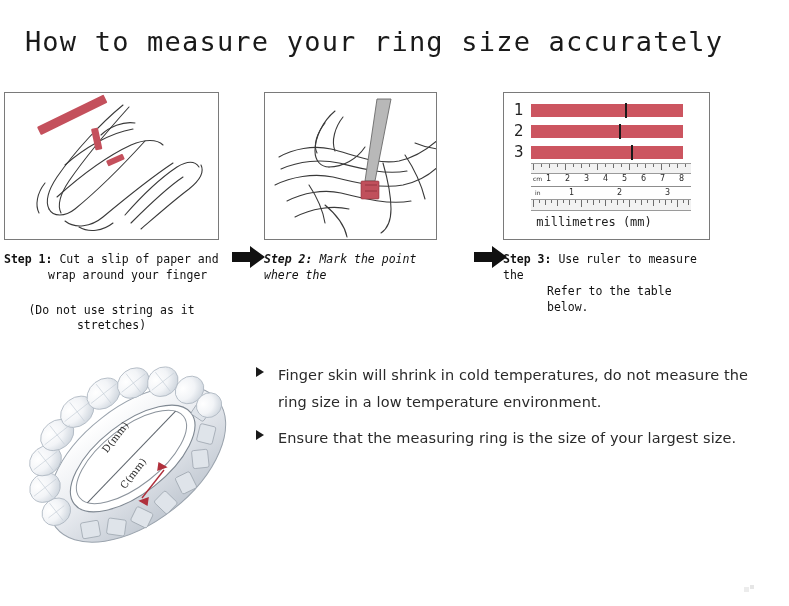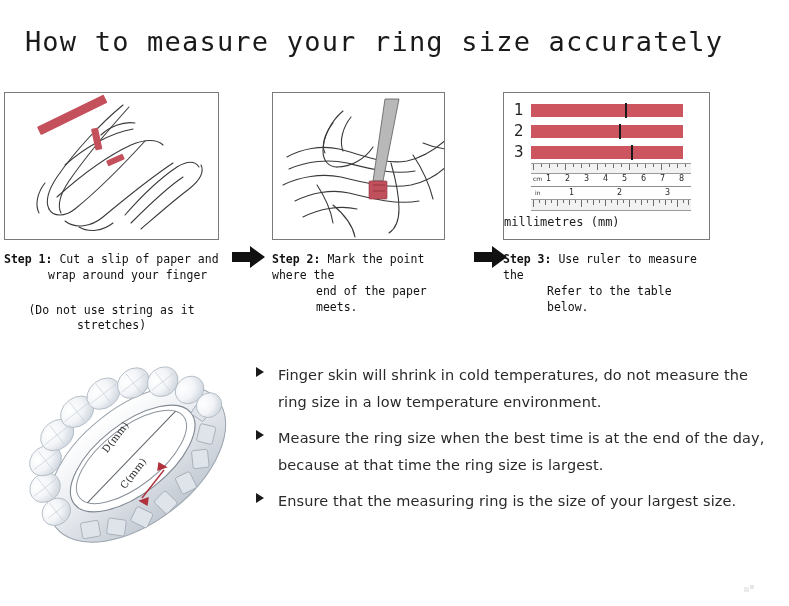--- a/index.html
+++ b/index.html
@@ -11,21 +11,21 @@
     position:absolute;left:0;top:26px;width:748px;text-align:center;
     font-family:"DejaVu Sans Mono","Liberation Mono",monospace;
     font-size:27px;letter-spacing:1.2px;color:#1a1a1a;white-space:nowrap;
   }
 
   
   #steps-row{position:absolute;left:0;top:92px;width:789px;height:245px;}
 
   .step-col{position:absolute;top:0;}
   .step-col.c1{left:4px;width:215px;}
-  .step-col.c2{left:272px;width:173px;}
+  .step-col.c2{left:264px;width:173px;font-style:italic;}
   .step-col.c3{left:503px;width:207px;}
 
   .panel{
     position:relative;box-sizing:border-box;border:1px solid #7a7a7a;
     background:#ffffff;overflow:hidden;
   }
   .panel.p1{height:148px;}
   .panel.p2{height:148px;}
   .panel.p3{height:148px;}
 
@@ -70,21 +70,21 @@
               border-top:1px solid #9a9a9a;border-bottom:1px solid #9a9a9a;}
   .ruler-nums{position:absolute;left:0;width:160px;height:12px;}
   .ruler-nums span{
     position:absolute;font-size:8px;line-height:9px;color:#2a2a2a;
     font-family:"DejaVu Sans","Liberation Sans",sans-serif;
   }
   .tickrow{position:absolute;left:0;width:160px;height:7px;}
   .tickrow i{position:absolute;top:0;width:1px;background:#6d6d6d;}
 
   .ruler-label{
-    position:absolute;left:0;top:122px;width:180px;
+    position:absolute;left:0;top:122px;width:180px;text-align:center;
     font-size:12px;color:#1d1d1d;
     font-family:"DejaVu Sans Mono","Liberation Mono",monospace;
   }
 
   
   #ring-figure{position:absolute;left:22px;top:352px;width:230px;height:225px;}
   #ring-figure svg{position:absolute;left:0;top:0;}
   .dim-label{
     position:absolute;font-size:10px;color:#2b2b2b;letter-spacing:.3px;
     font-family:"DejaVu Serif","Liberation Serif",serif;white-space:nowrap;
@@ -178,21 +178,20 @@
           </g>
           <g fill="#c0505c" stroke="#8c2f3b" stroke-width="0.6">
             <rect x="96" y="88" width="18" height="18" rx="1"></rect>
           </g>
           <path d="M100 92 L112 92 M100 98 L112 98" stroke="#8c2f3b" stroke-width="0.8" fill="none"></path>
         </svg>
       </div>
     </div>
     <div class="step-caption">
       <span class="lead">Step 2:</span><span> Mark the point where the</span>
-      <span class="l2">end of the paper meets.</span>
     </div>
     <div class="step-note"></div>
   </div>
 
   <div class="arrow a2">
     <svg width="34" height="26" viewBox="0 0 34 26">
         <path d="M0 8 H18 V2 L33 13 L18 24 V18 H0 Z" fill="#111"></path>
       </svg>
   </div>
 
@@ -377,24 +376,20 @@
 </div>
 
 <div id="tips">
 
   <div class="tip">
     <span class="bullet"></span>
     <span class="txt">Finger skin will shrink in cold temperatures, do not measure the ring size in a low temperature environment.</span>
   </div>
   <div class="tip">
     <span class="bullet"></span>
-    <span class="txt">Measure the ring size when the best time is at the end of the day, because at that time the ring size is largest.</span>
-  </div>
-  <div class="tip">
-    <span class="bullet"></span>
     <span class="txt">Ensure that the measuring ring is the size of your largest size.</span>
   </div>
 </div>
 
 <div id="watermark">
   <svg width="10" height="8" viewBox="0 0 10 8">
       <rect x="0" y="2" width="5" height="5" fill="#999"></rect>
       <rect x="6" y="0" width="4" height="4" fill="#777"></rect>
     </svg>
 </div>

